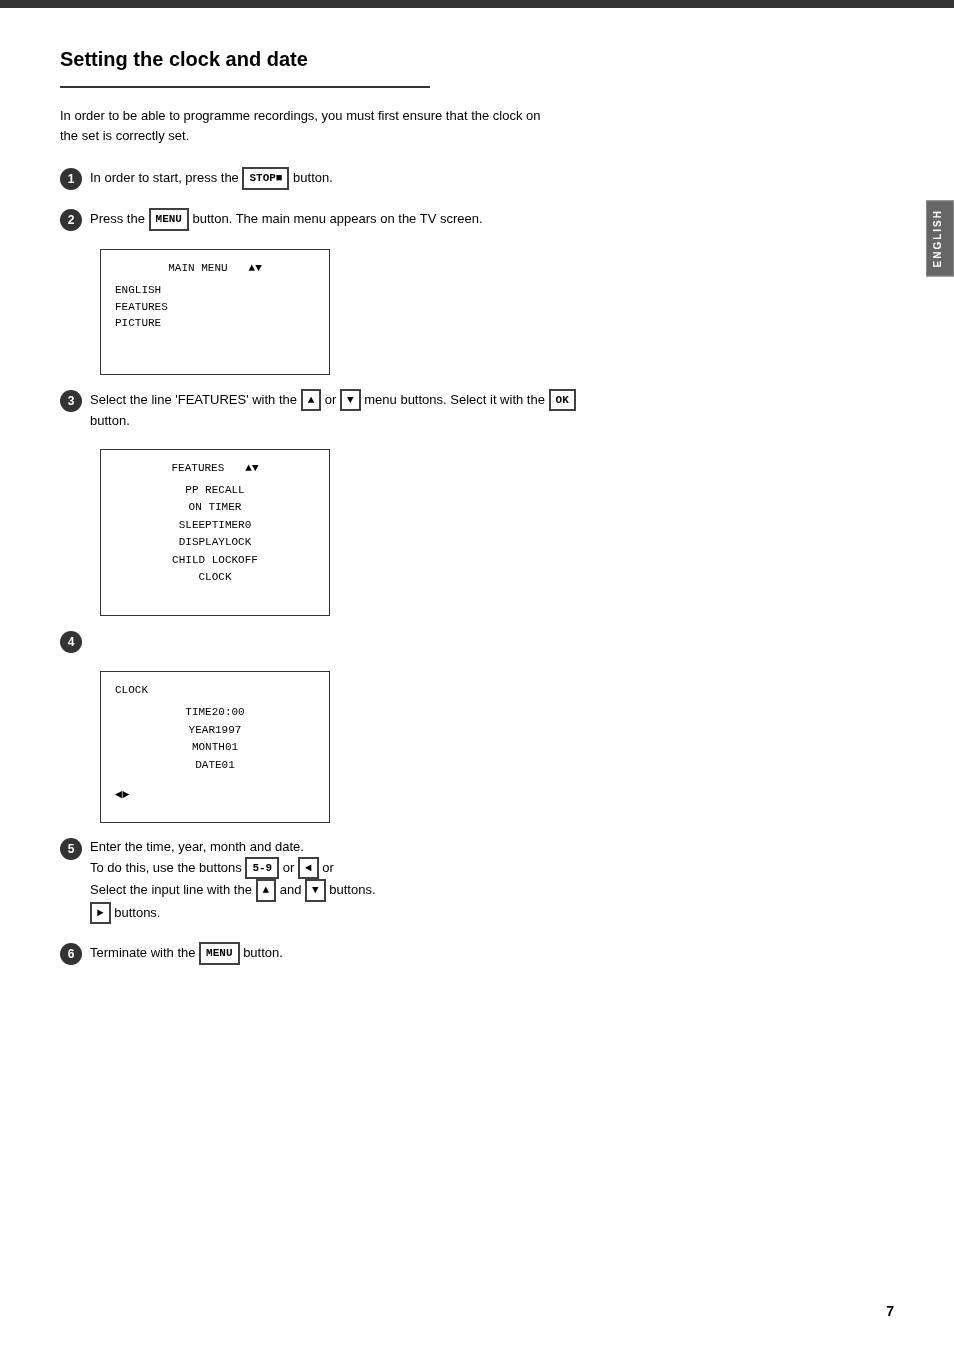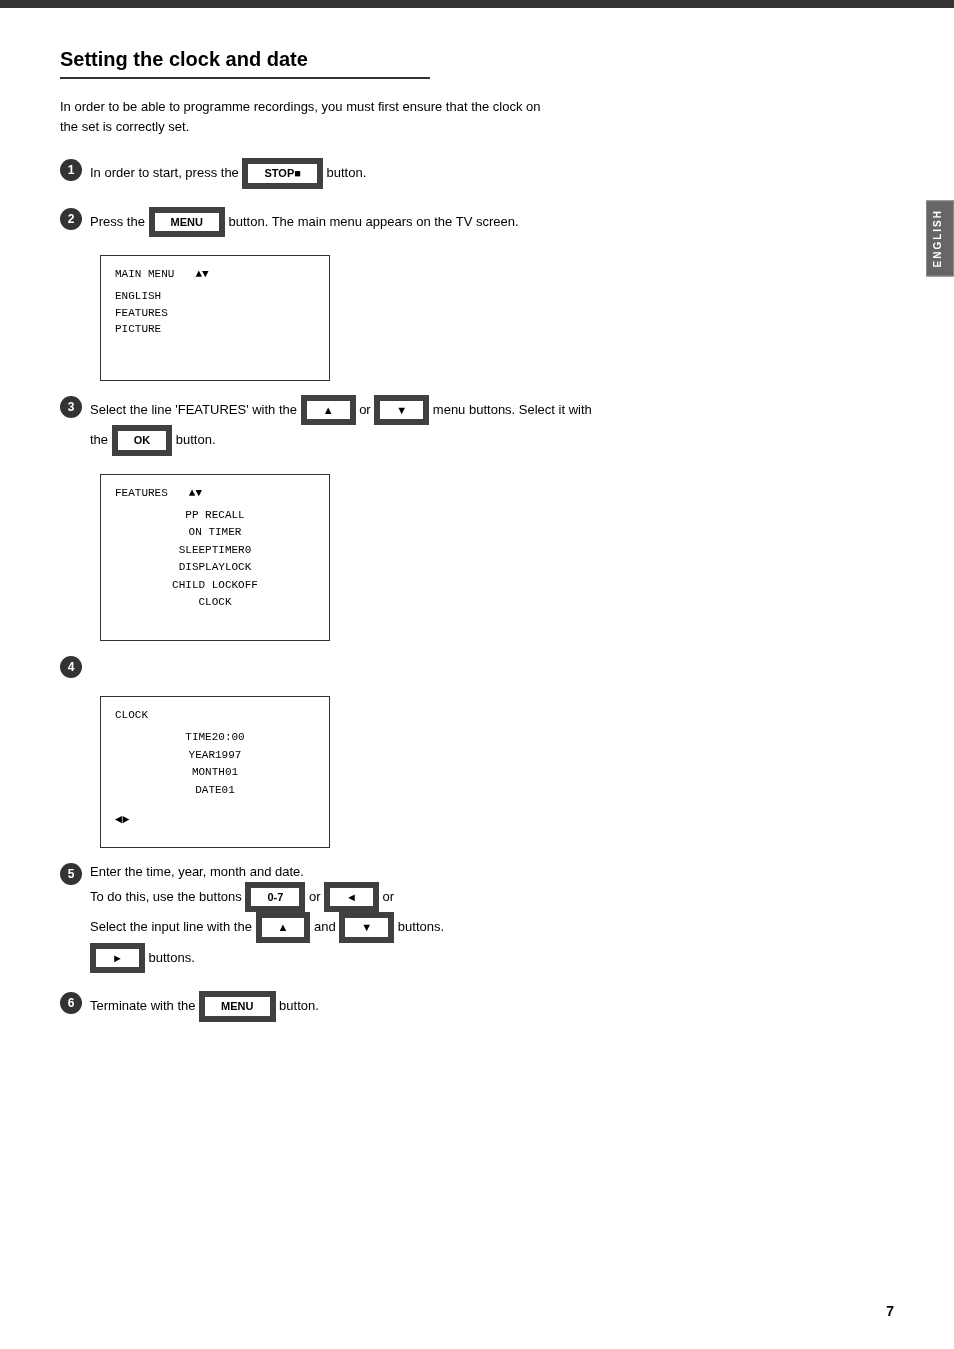--- a/index.html
+++ b/index.html
@@ -22,21 +22,21 @@
 
     .main-content {
       padding: 40px 60px 40px 60px;
       margin-top: 8px;
     }
 
     .section-title {
       font-size: 20px;
       font-weight: bold;
       border-bottom: 2px solid #333;
-      padding-bottom: 6px;
+      padding-bottom: 15px;
       margin-bottom: 18px;
       display: inline-block;
       width: 370px;
     }
 
     .intro-text {
       font-size: 13px;
       line-height: 1.5;
       margin-bottom: 22px;
       max-width: 500px;
@@ -65,42 +65,42 @@
     }
 
     .step-text {
       font-size: 13px;
       line-height: 1.5;
       max-width: 520px;
     }
 
     .button-box {
       display: inline-block;
-      border: 6px solid #404040;
-      padding: 1px 16px;
-      font-size: 11px;
-      font-family: Liberation Sans, sans-serif;
+      border: 2px solid #404040;
+      padding: 1px 5px;
+      font-size: 11px;
+      font-family: Liberation Mono, monospace;
       background: #fff;
       font-weight: bold;
       vertical-align: middle;
     }
 
     .menu-screen {
       border: 1px solid #333;
       width: 230px;
       padding: 12px 14px;
       margin: 14px 0 14px 40px;
       font-family: 'Courier New', monospace;
       font-size: 11px;
       background: #fff;
     }
 
     .menu-screen .menu-header {
       display: flex;
-      justify-content: flex-start;
+      justify-content: center;
       margin-bottom: 8px;
       font-size: 11px;
       gap: 21px;
     }
 
     .menu-screen .menu-item {
       line-height: 1.5;
       font-size: 11px;
     }
 
@@ -249,21 +249,21 @@
     <div class="nav-arrows">◄►</div>
     <div style="height:8px;"></div>
   </div>
 
   
   <div class="step">
     <span class="step-number">5</span>
     <div class="step-text">
       <div>Enter the time, year, month and date.</div>
       <div>
-        <span>To do this, use the buttons </span><span class="button-box">0-7</span><span> or </span><span class="button-box">◄</span><span> or</span>
+        <span>To do this, use the buttons </span><span class="button-box">5-9</span><span> or </span><span class="button-box">◄</span><span> or</span>
       </div>
       <div>
         <span>Select the input line with the </span><span class="button-box">▲</span><span> and </span><span class="button-box">▼</span><span> buttons.</span>
       </div>
       <div>
         <span class="button-box">►</span><span> buttons.</span>
       </div>
     </div>
   </div>
 

